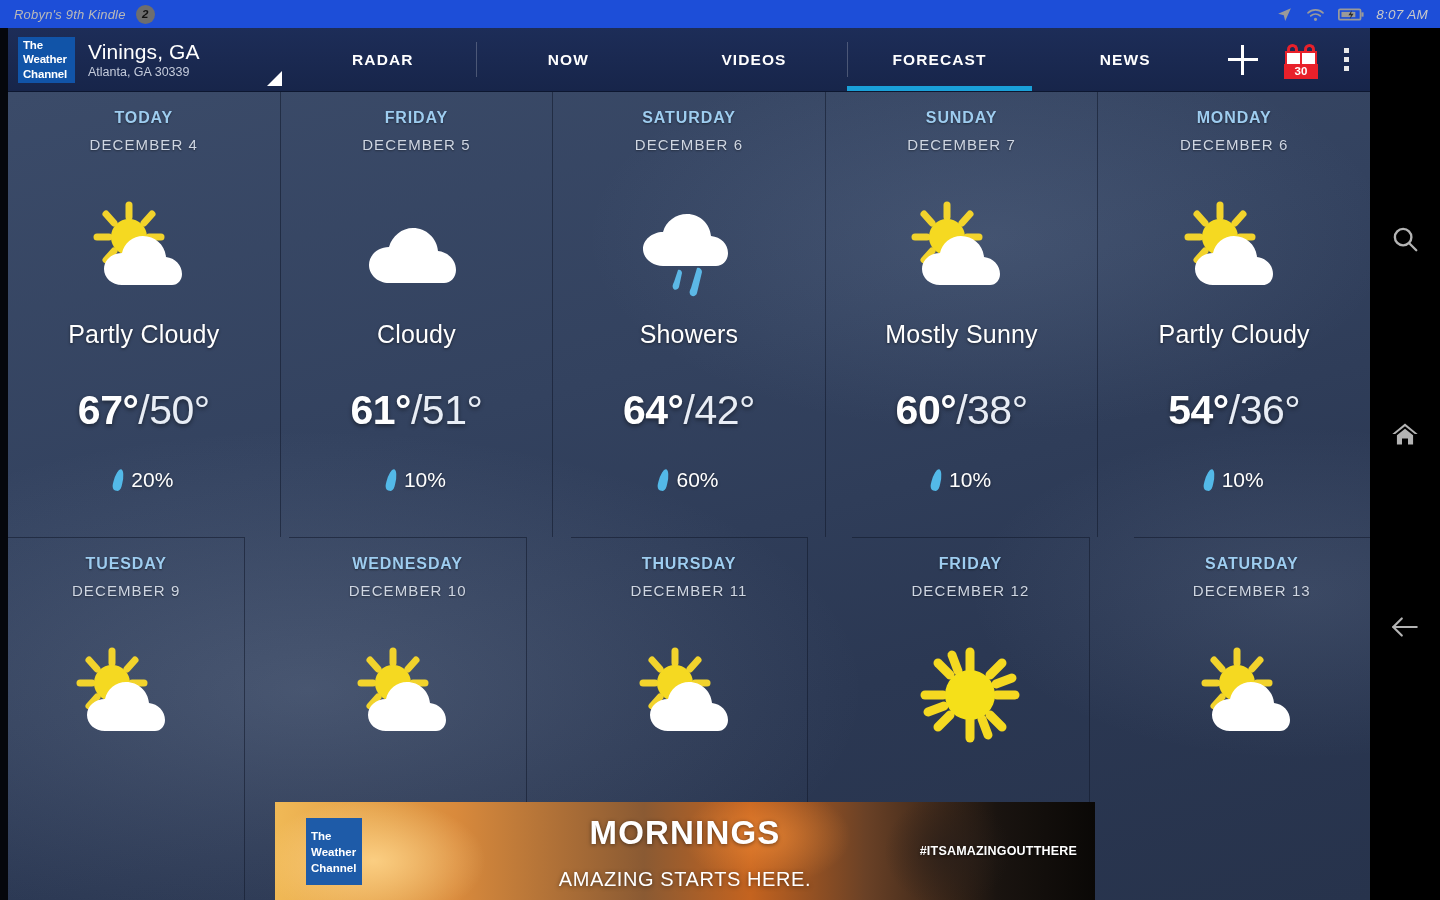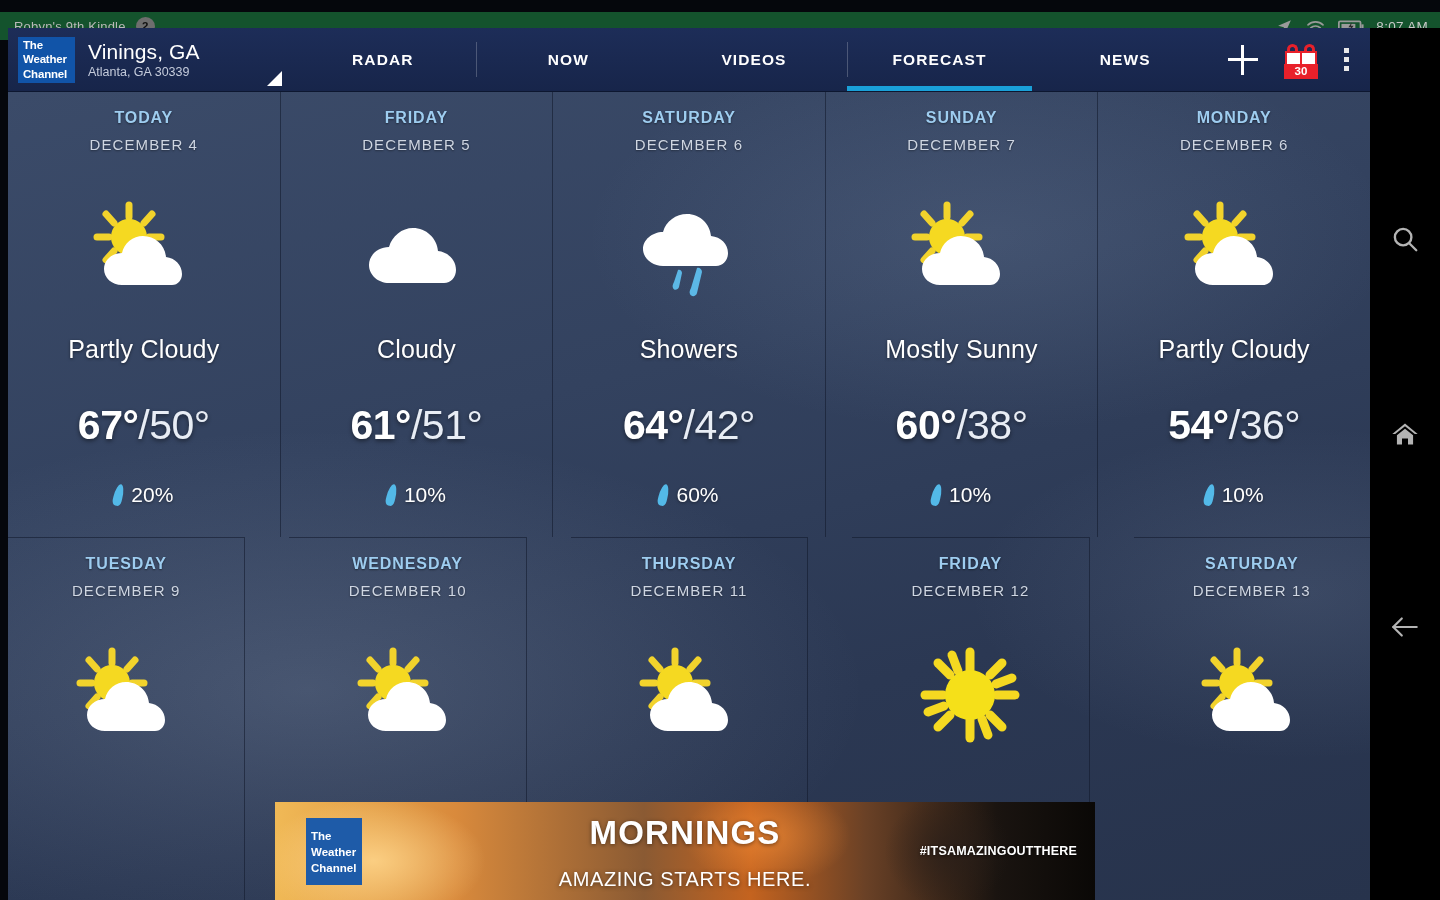--- a/index.html
+++ b/index.html
@@ -6,22 +6,22 @@
   html, body {
     width: 1440px; height: 900px;
     background: #000;
     font-family: "Liberation Sans", sans-serif;
     overflow: hidden;
   }
   #screen { position: relative; width: 1440px; height: 900px; background: #05070c; }
 
   
   #statusbar {
-    position: absolute; left: 0; top: 12px; width: 1440px; height: 28px;
-    background: #14532d; display: flex; align-items: center;
+    position: absolute; left: 0; top: 0; width: 1440px; height: 28px;
+    background: #1d4ed8; display: flex; align-items: center; font-style: italic;
   }
   #statusbar .device {
     color: #b9b9b9; font-size: 13px; margin-left: 14px; letter-spacing: .2px;
   }
   #statusbar .notif-count {
     margin-left: 10px; width: 19px; height: 19px; border-radius: 50%;
     background: #6e6e6e; color: #111; font-size: 11.5px; font-weight: bold;
     display: flex; align-items: center; justify-content: center;
   }
   #statusbar .right { margin-left: auto; display: flex; align-items: center; gap: 12px; padding-right: 12px; }
@@ -118,21 +118,21 @@
   .card .day {
     color: #9ecdf0; font-size: 16px; font-weight: bold; letter-spacing: .9px;
     text-shadow: 0 1px 2px rgba(0,0,0,.45);
   }
   .card .date {
     color: #cfd6e2; font-size: 15px; letter-spacing: 1.1px; margin-top: 9px;
     text-shadow: 0 1px 2px rgba(0,0,0,.4);
   }
   .card .icon { height: 120px; margin-top: 36px; display:flex; align-items:center; justify-content:center; }
   .card .cond {
-    color: #fff; font-size: 25px; margin-top: 26px; letter-spacing: .2px;
+    color: #fff; font-size: 25px; margin-top: 11px; letter-spacing: .2px;
     text-shadow: 0 1px 3px rgba(0,0,0,.5);
   }
   .card .temps {
     margin-top: 38px; color: #eef2f8; font-size: 41px; letter-spacing: -.5px;
     text-shadow: 0 2px 4px rgba(0,0,0,.45); white-space: nowrap;
   }
   .card .temps .hi { font-weight: bold; color: #ffffff; }
   .card .temps .lo { font-weight: normal; color: #e8edf5; }
   .card .precip {
     margin-top: 34px; display: flex; align-items: center; gap: 8px;

